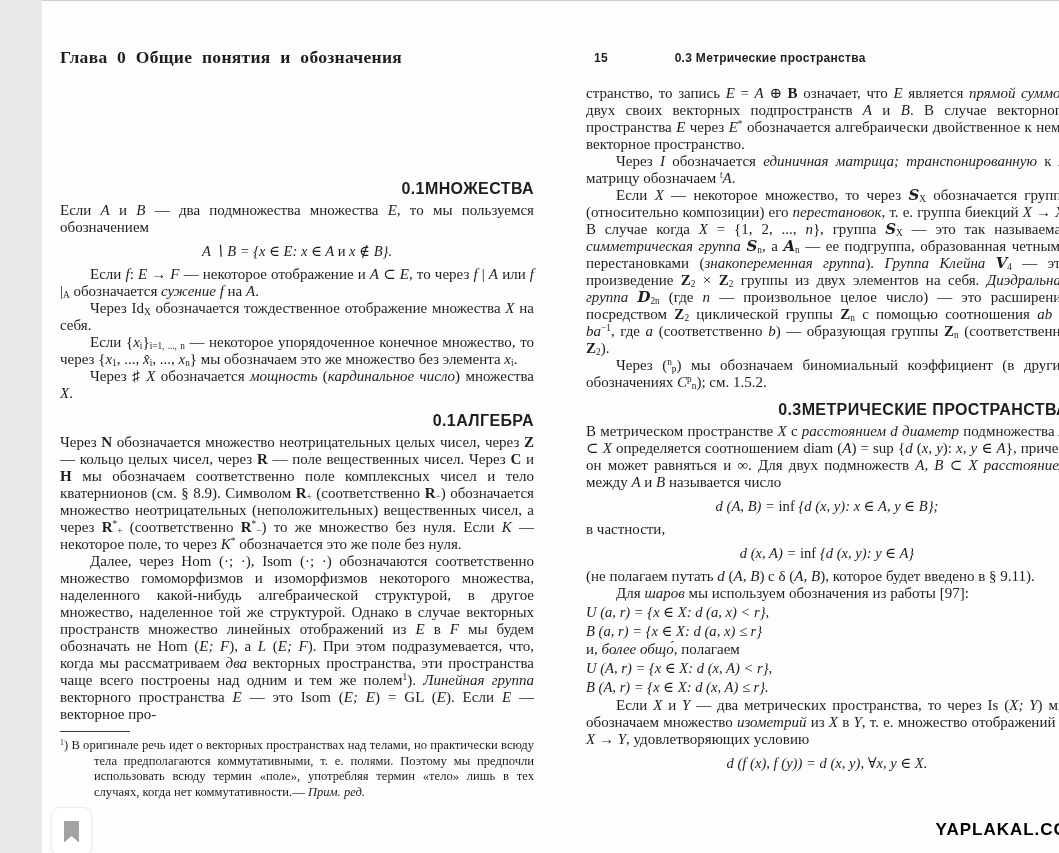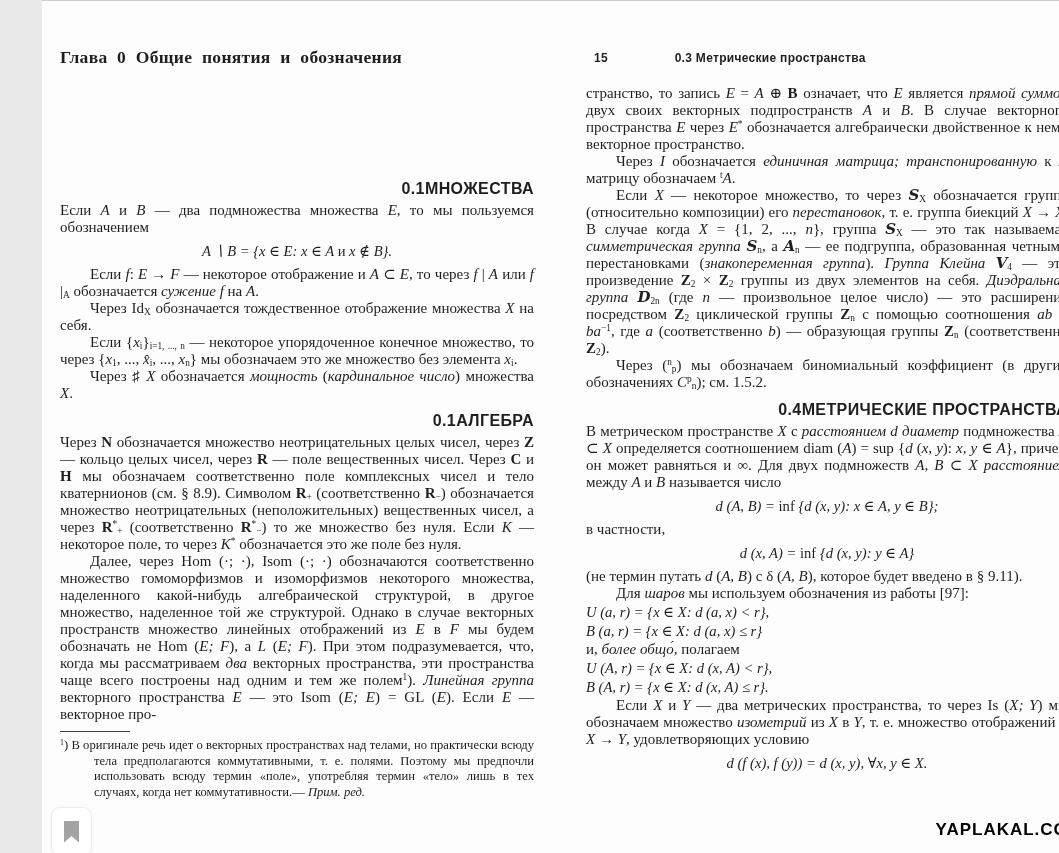--- a/index.html
+++ b/index.html
@@ -94,26 +94,26 @@
   <div class="page right">
     <div class="running-header">
       <span class="page-num">15</span>
       <span class="run-title">0.3 Метрические пространства</span>
     </div>
     <div id="right-blocks">
         <p class="para"><span>странство, то запись </span><span class="i">E</span><span> = </span><span class="i">A</span><span> ⊕ </span><span class="b">B</span><span> означает, что </span><span class="i">E</span><span> является </span><span class="i">прямой суммой</span><span> двух своих векторных подпространств </span><span class="i">A</span><span> и </span><span class="i">B</span><span>. В случае векторного пространства </span><span class="i">E</span><span> через </span><span class="i">E</span><sup>*</sup><span> обозначается алгебраически двойственное к нему векторное пространство.</span></p>
         <p class="para ind"><span>Через </span><span class="i">I</span><span> обозначается </span><span class="i">единичная матрица; транспонированную</span><span> к </span><span class="i">A</span><span> матрицу обозначаем </span><sup>t</sup><span class="i">A</span><span>.</span></p>
         <p class="para ind"><span>Если </span><span class="i">X</span><span> — некоторое множество, то через </span><span class="scr">S</span><sub>X</sub><span> обозначается группа (относительно композиции) его </span><span class="i">перестановок</span><span>, т. е. группа биекций </span><span class="i">X</span><span> → </span><span class="i">X</span><span>. В случае когда </span><span class="i">X</span><span> = {1, 2, ..., </span><span class="i">n</span><span>}, группа </span><span class="scr">S</span><sub>X</sub><span> — это так называемая </span><span class="i">симметрическая группа</span><span> </span><span class="scr">S</span><sub>n</sub><span>, а </span><span class="scr">A</span><sub>n</sub><span> — ее подгруппа, образованная четными перестановками (</span><span class="i">знакопеременная группа</span><span>). </span><span class="i">Группа Клейна</span><span> </span><span class="scr">V</span><sub>4</sub><span> — это произведение </span><span class="b">Z</span><sub>2</sub><span> × </span><span class="b">Z</span><sub>2</sub><span> группы из двух элементов на себя. </span><span class="i">Диэдральная группа</span><span> </span><span class="scr">D</span><sub>2n</sub><span> (где </span><span class="i">n</span><span> — произвольное целое число) — это расширение посредством </span><span class="b">Z</span><sub>2</sub><span> циклической группы </span><span class="b">Z</span><sub>n</sub><span> с помощью соотношения </span><span class="i">ab</span><span> = </span><span class="i">ba</span><sup>−1</sup><span>, где </span><span class="i">a</span><span> (соответственно </span><span class="i">b</span><span>) — образующая группы </span><span class="b">Z</span><sub>n</sub><span> (соответственно </span><span class="b">Z</span><sub>2</sub><span>).</span></p>
         <p class="para ind"><span>Через (</span><sup>n</sup><sub>p</sub><span>) мы обозначаем биномиальный коэффициент (в других обозначениях </span><span class="i">C</span><sup>p</sup><sub>n</sub><span>); см. 1.5.2.</span></p>
-        <div class="sec-heading"><span class="sec-num">0.4</span><span class="sec-title">МЕТРИЧЕСКИЕ ПРОСТРАНСТВА</span></div>
+        <div class="sec-heading"><span class="sec-num">0.3</span><span class="sec-title">МЕТРИЧЕСКИЕ ПРОСТРАНСТВА</span></div>
         <p class="para"><span>В метрическом пространстве </span><span class="i">X</span><span> с </span><span class="i">расстоянием</span><span> </span><span class="i">d</span><span> </span><span class="i">диаметр</span><span> подмножества </span><span class="i">A</span><span> ⊂ </span><span class="i">X</span><span> определяется соотношением diam (</span><span class="i">A</span><span>) = sup {</span><span class="i">d</span><span> (</span><span class="i">x, y</span><span>): </span><span class="i">x, y</span><span> ∈ </span><span class="i">A</span><span>}, причем он может равняться и ∞. Для двух подмножеств </span><span class="i">A, B</span><span> ⊂ </span><span class="i">X</span><span> </span><span class="i">расстоянием</span><span> между </span><span class="i">A</span><span> и </span><span class="i">B</span><span> называется число</span></p>
         <div class="formula center"><span>d (A, B) = </span><span class="rm">inf</span><span> {d (x, y):  x ∈ A,  y ∈ B};</span></div>
         <p class="para"><span>в частности,</span></p>
         <div class="formula center"><span>d (x, A) = </span><span class="rm">inf</span><span> {d (x, y):  y ∈ A}</span></div>
-        <p class="para"><span>(не термин путать </span><span class="i">d</span><span> (</span><span class="i">A, B</span><span>) с δ (</span><span class="i">A, B</span><span>), которое будет введено в § 9.11).</span></p>
+        <p class="para"><span>(не полагаем путать </span><span class="i">d</span><span> (</span><span class="i">A, B</span><span>) с δ (</span><span class="i">A, B</span><span>), которое будет введено в § 9.11).</span></p>
         <p class="para ind"><span>Для </span><span class="i">шаров</span><span> мы используем обозначения из работы [97]:</span></p>
         <div class="formula indent tight"><span>U (a, r) = {x ∈ X:  d (a, x) &lt; r},</span></div>
         <div class="formula indent tight"><span>B (a, r) = {x ∈ X:  d (a, x) ≤ r}</span></div>
         <p class="para"><span>и, </span><span class="i">более общо́</span><span>, полагаем</span></p>
         <div class="formula indent tight"><span>U (A, r) = {x ∈ X:  d (x, A) &lt; r},</span></div>
         <div class="formula indent tight"><span>B (A, r) = {x ∈ X:  d (x, A) ≤ r}.</span></div>
         <p class="para ind"><span>Если </span><span class="i">X</span><span> и </span><span class="i">Y</span><span> — два метрических пространства, то через Is (</span><span class="i">X; Y</span><span>) мы обозначаем множество </span><span class="i">изометрий</span><span> из </span><span class="i">X</span><span> в </span><span class="i">Y</span><span>, т. е. множество отображений </span><span class="i">f</span><span>:  </span><span class="i">X</span><span> → </span><span class="i">Y</span><span>, удовлетворяющих условию</span></p>
         <div class="formula center"><span>d (f (x), f (y)) = d (x, y),    </span><span class="rm">∀</span><span>x, y ∈ X.</span></div>
       </div>
   </div>

